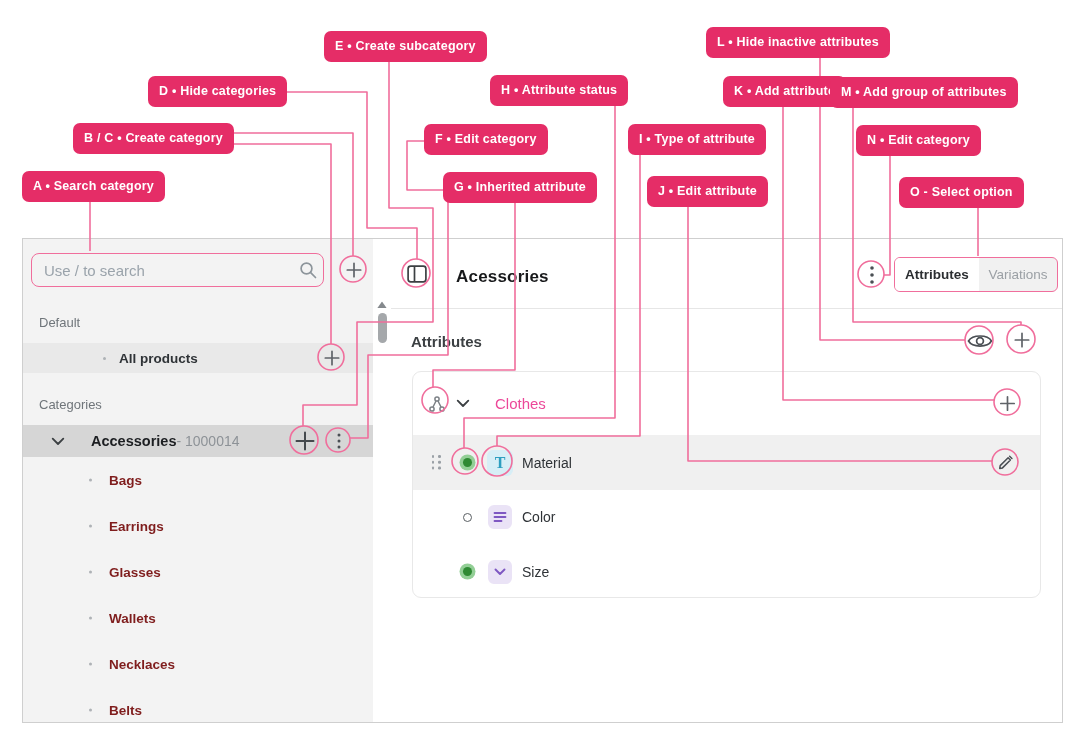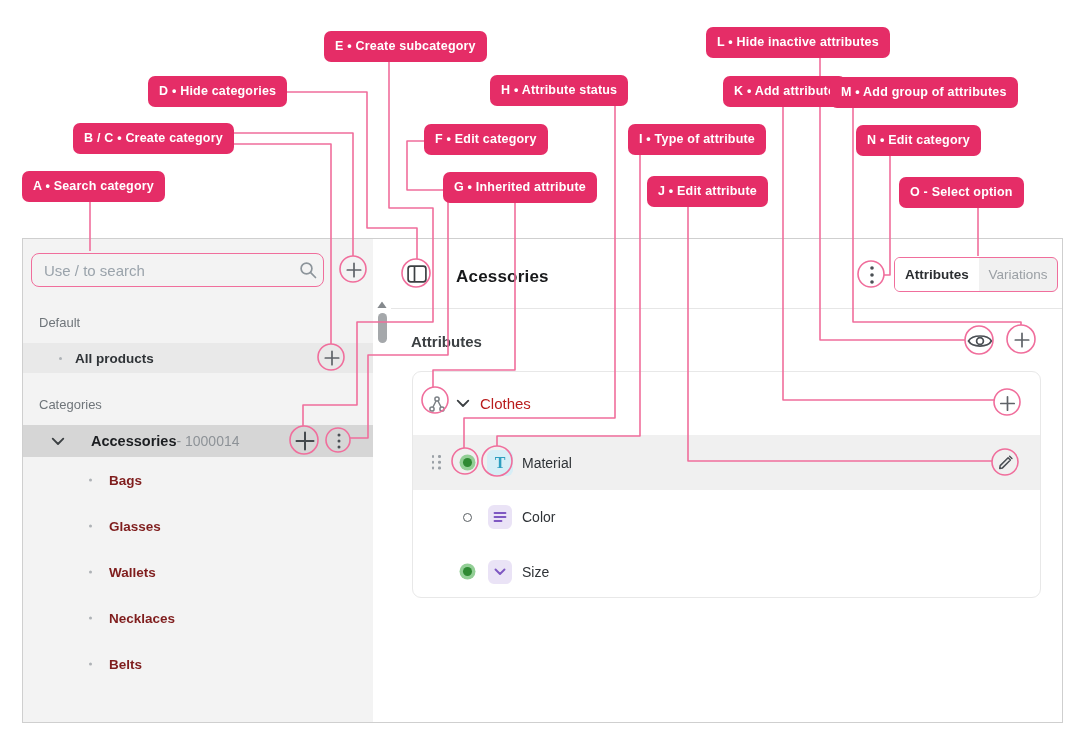--- a/index.html
+++ b/index.html
@@ -19,21 +19,21 @@
 
   
   .sidebar { position:absolute; left:0; top:0; width:350px; height:485px; background:#f3f3f3; }
   .search { position:absolute; left:8px; top:14px; width:293px; height:34px; background:#f3f3f3;
             border:1.5px solid var(--accent-light); border-radius:8px; padding:0 34px 0 12px;
             font-family:"Liberation Sans",sans-serif; font-size:15px; color:#3c4043; outline:none; }
   .search::placeholder { color:#9aa3ab; }
   .ctl { position:absolute; transform:translate(-50%,-50%); display:flex; align-items:center; justify-content:center; }
   .sec-label { position:absolute; left:16px; font-size:13px; color:#6f757a; }
   .s-row { position:absolute; left:0; width:350px; display:flex; align-items:center; }
-  .row-allproducts { top:104px; height:30px; background:#e9e9e9; }
+  .row-allproducts { top:104px; height:30px; background:#e9e9e9;padding-left:44px; }
   .row-accessories { top:186px; height:32px; background:#d6d6d6; }
   .dot { width:3px; height:3px; border-radius:50%; background:#aeb2b6; flex:0 0 auto; }
   .ap-label { margin-left:13px; font-size:13.5px; font-weight:700; color:#2f3337; }
   .acc-name { font-size:14.5px; font-weight:700; color:#1c1e21; }
   .acc-id { font-size:14px; color:#8d9297; }
   .child-row { position:relative; height:46px; }
   .child-row .dot { position:absolute; left:66px; top:50%; transform:translateY(-50%); }
   .child-label { position:absolute; left:86px; top:50%; transform:translateY(-50%);
                  font-size:13.5px; font-weight:700; color:#7f1d1d; }
 
@@ -53,21 +53,21 @@
   .tab { display:flex; align-items:center; justify-content:center; font-size:13.5px; }
   .tab.active { width:85px; background:#fff; color:#2b2e31; font-weight:700; }
   .tab.inactive { width:79px; color:#9ba0a5; }
 
   
   .card { position:absolute; left:21px; top:132px; width:629px; height:227px;
           border:1px solid #e8e8e8; border-radius:9px; background:#fff; overflow:hidden; }
   .grow { display:flex; align-items:center; height:63px; padding-left:12px; }
   .g-icon { width:24px; display:flex; justify-content:center; }
   .g-chevron { margin-left:7px; display:flex; }
-  .g-label { margin-left:10px; font-size:15px; color:#b91c1c; }
+  .g-label { margin-left:25px; font-size:15px; color:#ec4899; }
   .g-plus { margin-left:auto; margin-right:21px; width:24px; display:flex; justify-content:center; }
   .a-row { display:flex; align-items:center; padding-left:12px; }
   .a-row.hl { background:#f0f0f0; }
   .slot-drag { width:22px; display:flex; justify-content:center; }
   .slot-status { width:40px; display:flex; justify-content:center; }
   .slot-type { width:26px; display:flex; justify-content:center; }
   .a-label { margin-left:9px; font-size:14px; color:#2f3337; }
   .slot-edit { margin-left:auto; margin-right:23px; width:24px; display:flex; justify-content:center; }
 
   .drag { position:relative; width:9px; height:15px; }
@@ -171,20 +171,24 @@
           </svg>
         </span>
 
       <div id="children" style="position:absolute;left:0;top:218px;width:350px">
           <div class="child-row">
             <span class="dot"></span>
                  <span class="child-label">Bags</span>
           </div>
           <div class="child-row">
             <span class="dot"></span>
+                 <span class="child-label">Earrings</span>
+          </div>
+          <div class="child-row">
+            <span class="dot"></span>
                  <span class="child-label">Glasses</span>
           </div>
           <div class="child-row">
             <span class="dot"></span>
                  <span class="child-label">Wallets</span>
           </div>
           <div class="child-row">
             <span class="dot"></span>
                  <span class="child-label">Necklaces</span>
           </div>

